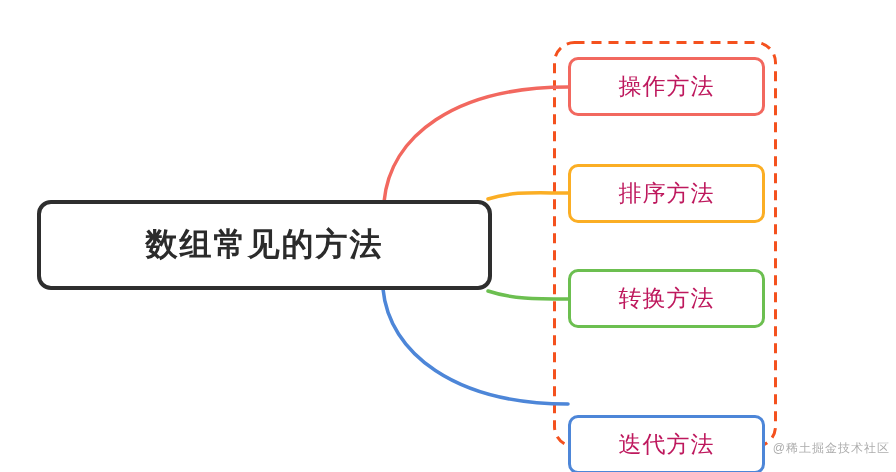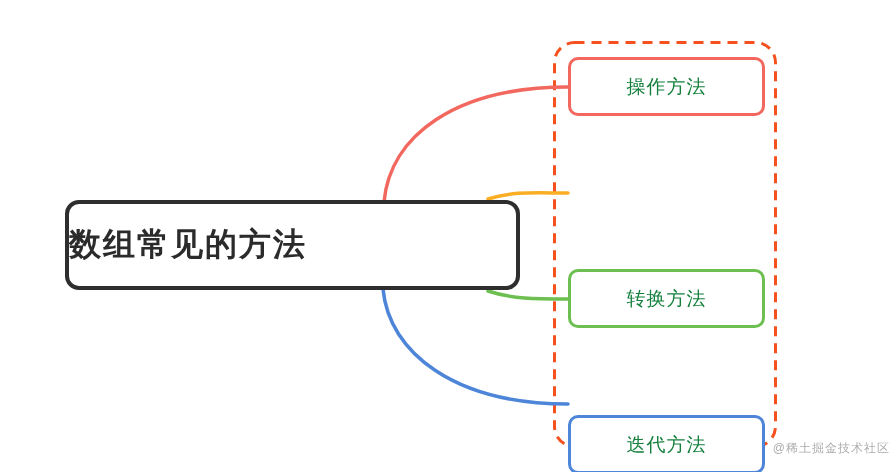--- a/index.html
+++ b/index.html
@@ -27,21 +27,21 @@
     left: 37px;
     top: 200px;
     width: 455px;
     height: 90px;
     box-sizing: border-box;
     border: 4px solid #2e2e2e;
     border-radius: 14px;
     background: #ffffff;
     display: flex;
     align-items: center;
-    margin-left: 28px;
+    justify-content: center;
   }
   .root-node span {
     font-size: 32px;
     font-weight: bold;
     color: #2b2b2b;
     letter-spacing: 2px;
     white-space: nowrap;
   }
   .child-node {
     position: absolute;
@@ -50,22 +50,22 @@
     height: 59px;
     box-sizing: border-box;
     border: 3px solid #999;
     border-radius: 10px;
     background: #ffffff;
     display: flex;
     align-items: center;
     justify-content: center;
   }
   .child-node span {
-    font-size: 19px;
-    color: #15803d;
+    font-size: 23px;
+    color: #be185d;
     letter-spacing: 1px;
     white-space: nowrap;
   }
   .node-1 { top: 57px; }
   .node-2 { top: 164px; }
   .node-3 { top: 269px; }
   .node-4 { top: 375px; margin-top: 40px; }
   .watermark {
     position: absolute;
     right: 6px;
@@ -90,20 +90,23 @@
   </svg>
 
   <div class="root-node" style="border-color: rgb(46, 46, 46);">
     <span style="color: rgb(43, 43, 43);">数组常见的方法</span>
   </div>
 
   <div class="child-node node-1" style="border-color: rgb(242, 104, 95);">
     <span>操作方法</span>
   </div>
 
+  <div class="child-node node-2" style="border-color: rgb(251, 174, 36);">
+    <span>排序方法</span>
+  </div>
 
   <div class="child-node node-3" style="border-color: rgb(108, 191, 80);">
     <span>转换方法</span>
   </div>
 
   <div class="child-node node-4" style="border-color: rgb(77, 134, 216);">
     <span>迭代方法</span>
   </div>
 
   <div class="watermark" style="color: rgb(158, 158, 158);">@稀土掘金技术社区</div>

